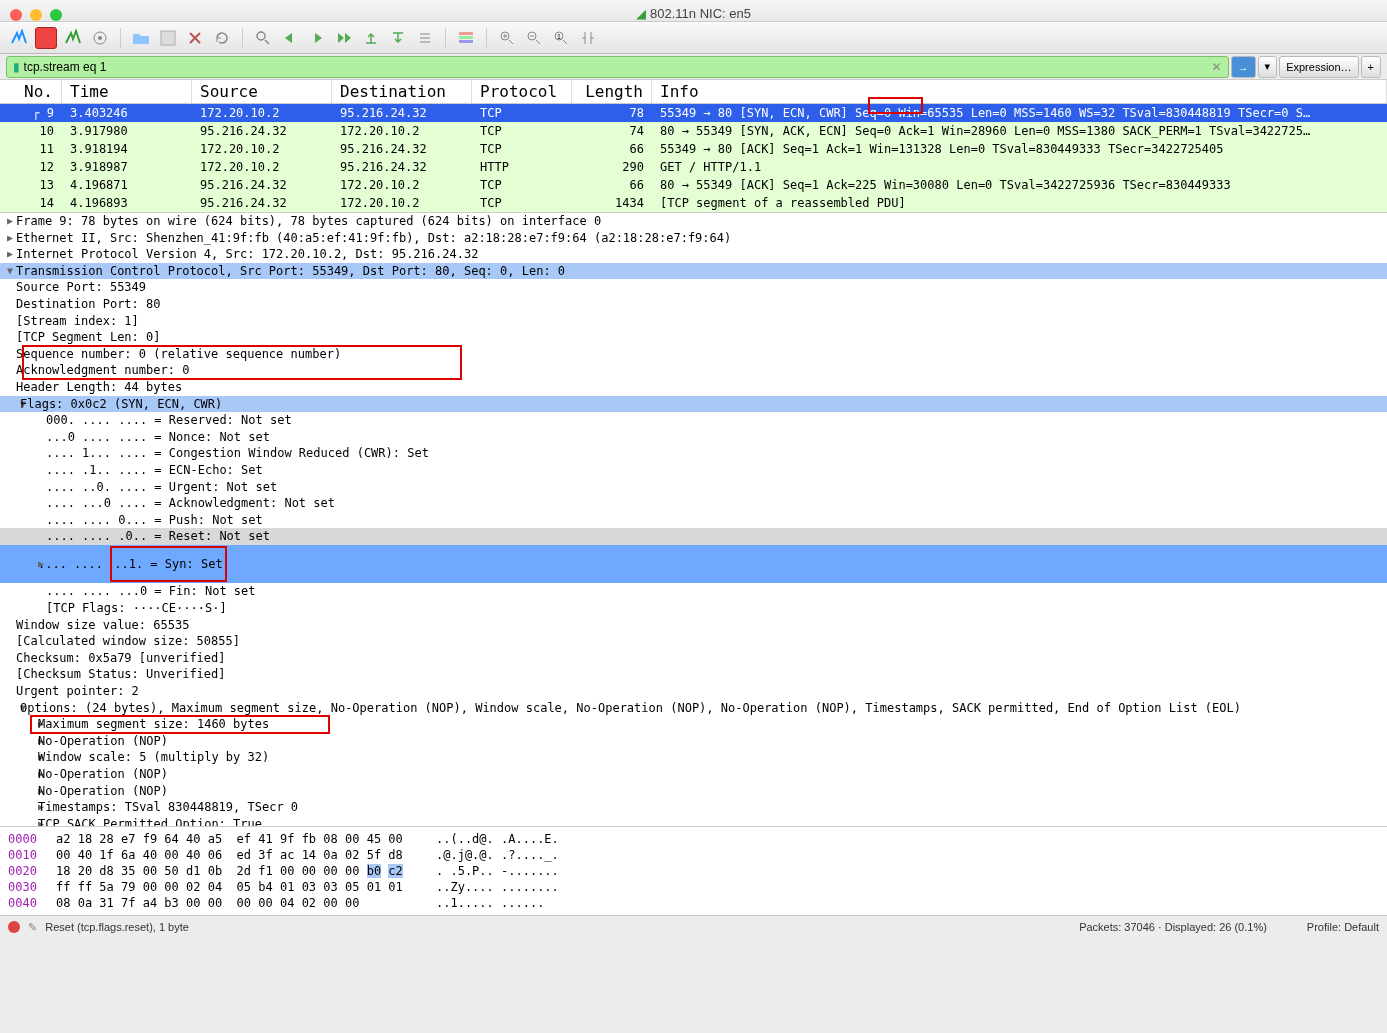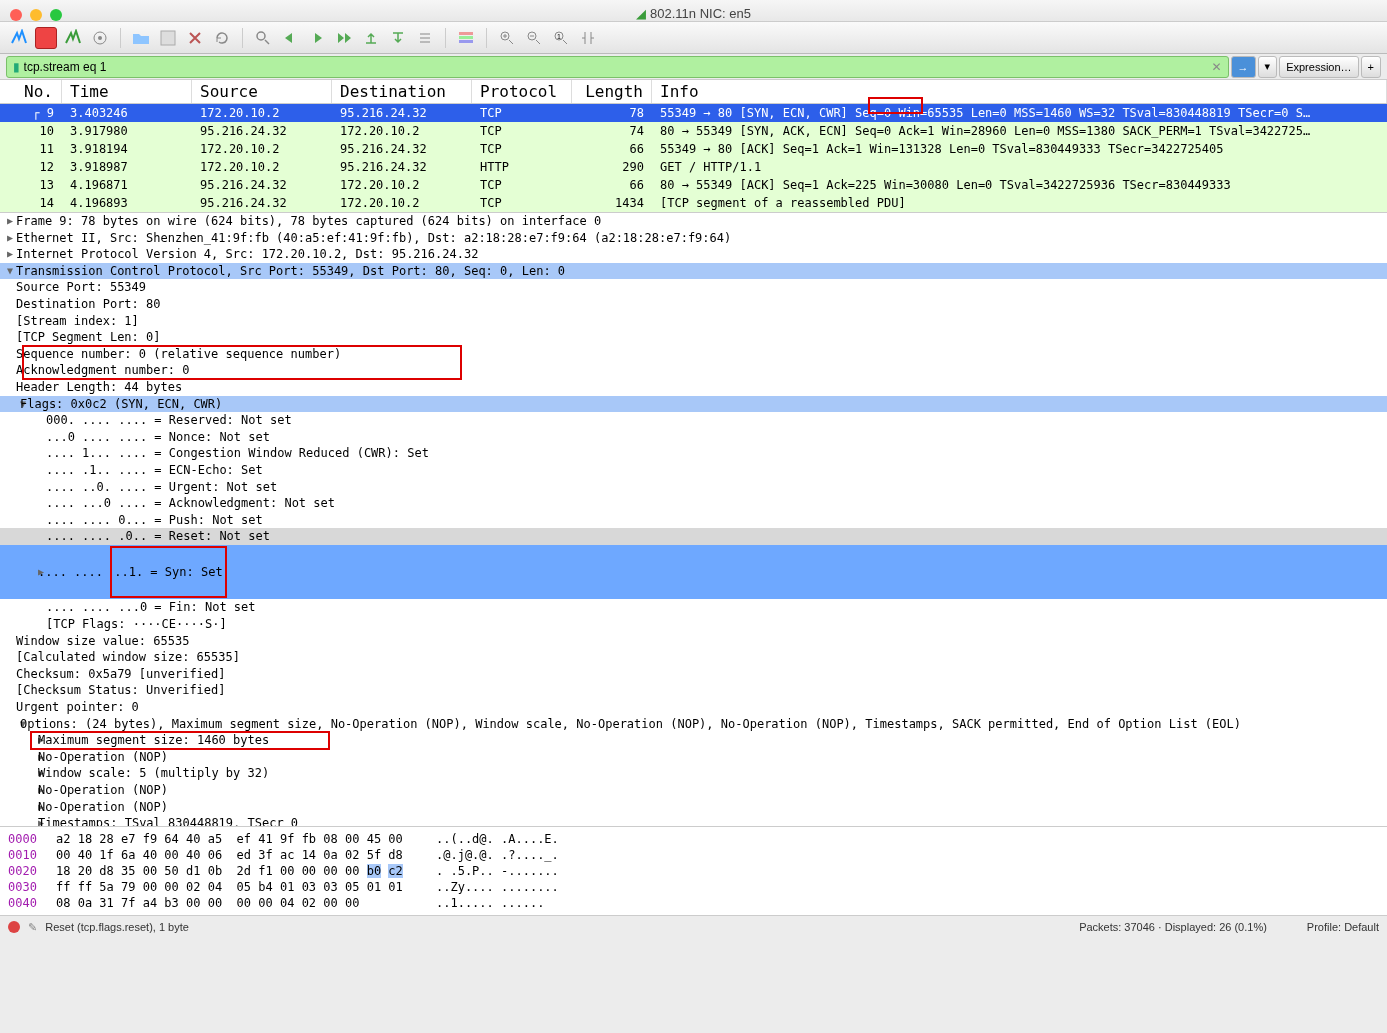--- a/index.html
+++ b/index.html
@@ -31,21 +31,21 @@
 .c-info{flex:1;overflow:hidden;text-overflow:ellipsis}
 .sel{background:#2d5fea;color:#fff}
 .grn{background:#e4ffd4}
 
 .details{background:#fff;border-bottom:1px solid #ccc;height:614px;overflow:hidden}
 .drow{display:flex;align-items:center;padding:0 4px;line-height:16.6px}
 .tri{width:12px;display:inline-block;text-align:center;color:#666;font-size:10px}
 .hl-blue{background:#a8c8f8}
 .hl-sel{background:#6ea8ff}
 .hl-grey{background:#d8d8d8}
-.box-red{border:2px solid #d00;padding:16px 2px;margin:1px 0;display:inline-block}
+.box-red{border:2px solid #d00;padding:8px 2px;margin:1px 0;display:inline-block}
 .inset1{padding-left:16px}
 .inset2{padding-left:46px}
 
 .hexpane{background:#fff;padding:4px 8px;line-height:16px;border-bottom:1px solid #ccc}
 .hexrow{display:flex;white-space:pre}
 .hoff{color:#a21caf;width:48px}
 .hhex{width:380px}
 .hsel{background:#a8c8f8}
 
 .status{height:22px;display:flex;align-items:center;padding:0 8px;font-size:11px;background:#ececec;color:#333}
@@ -336,30 +336,30 @@
   <div class="drow inset2">
       <span>.... .... ...0 = Fin: Not set</span>
     </div>
   <div class="drow inset2">
       <span>[TCP Flags: ····CE····S·]</span>
     </div>
   <div class="drow inset1">
       <span>Window size value: 65535</span>
     </div>
   <div class="drow inset1">
-      <span>[Calculated window size: 65535]</span>
+      <span>[Calculated window size: 50855]</span>
     </div>
   <div class="drow inset1">
       <span>Checksum: 0x5a79 [unverified]</span>
     </div>
   <div class="drow inset1">
       <span>[Checksum Status: Unverified]</span>
     </div>
   <div class="drow inset1">
-      <span>Urgent pointer: 0</span>
+      <span>Urgent pointer: 2</span>
     </div>
   <div class="drow">
       <span class="tri inset1" style="padding-left:16px">▼</span>
       <span>Options: (24 bytes), Maximum segment size, No-Operation (NOP), Window scale, No-Operation (NOP), No-Operation (NOP), Timestamps, SACK permitted, End of Option List (EOL)</span>
     </div>
   <div style="position:relative">
     <div class="drow">
         <span class="tri inset2" style="padding-left:34px">▶</span>
         <span>Maximum segment size: 1460 bytes</span>
       </div>

